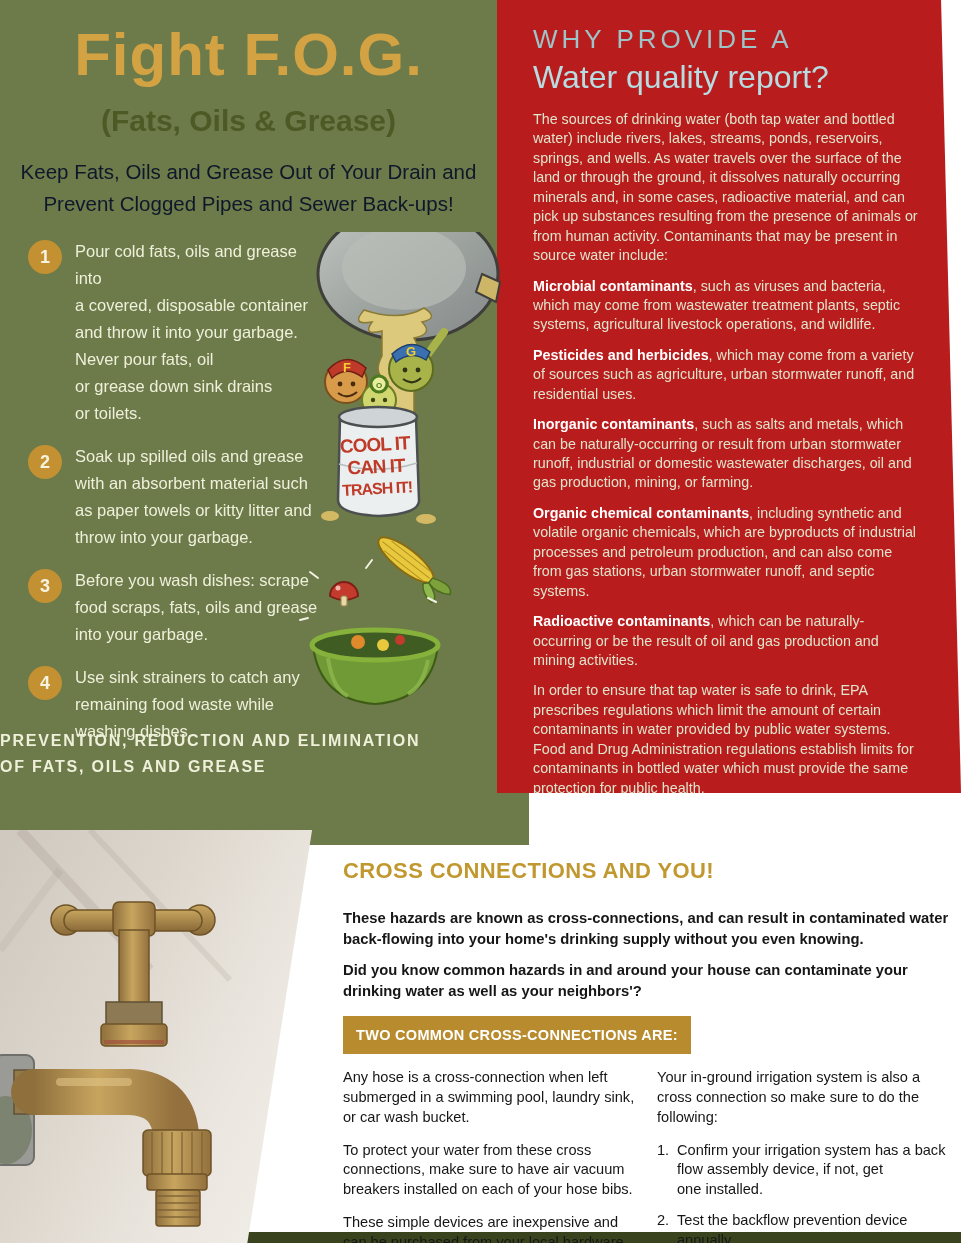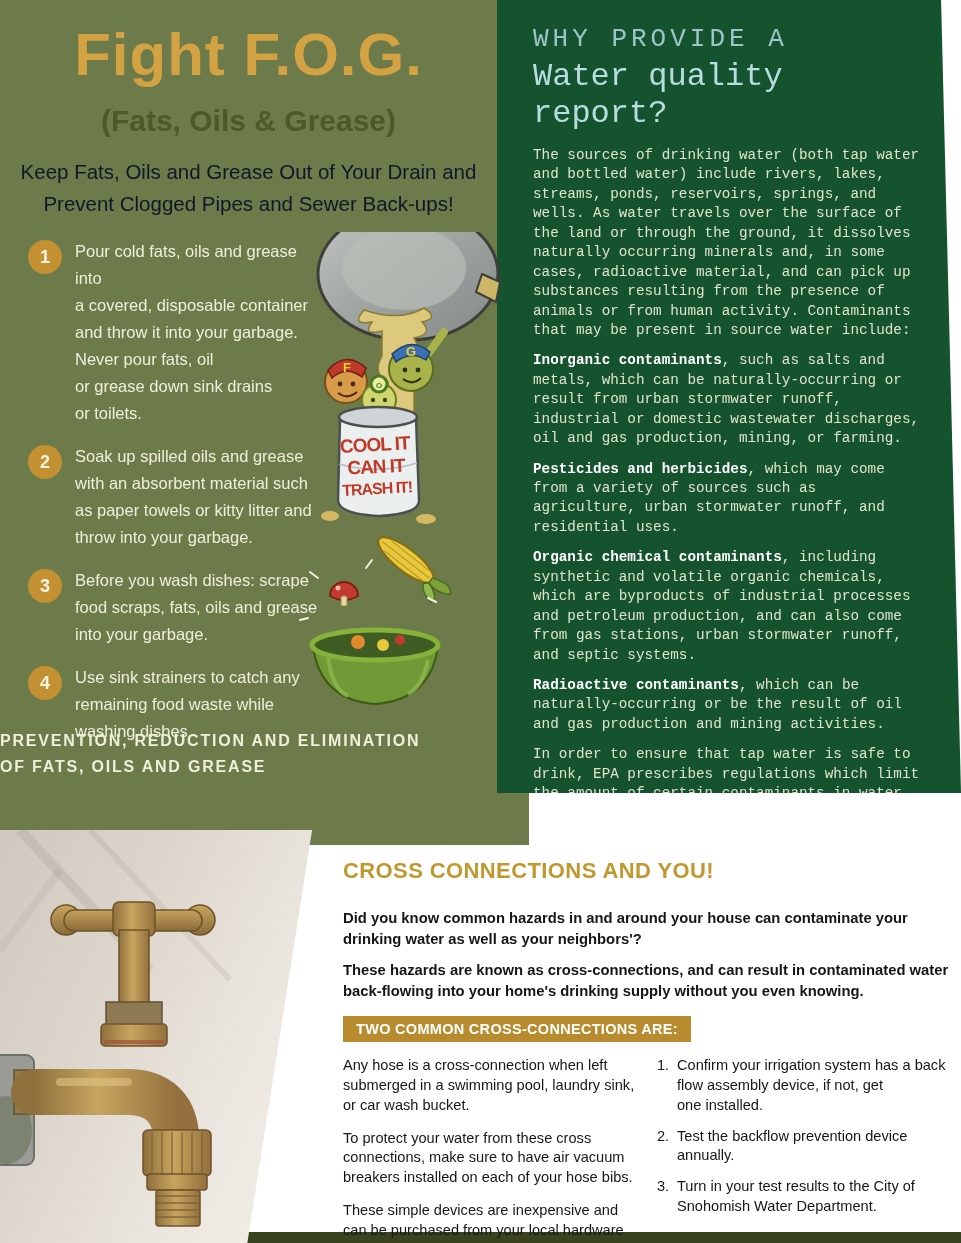--- a/index.html
+++ b/index.html
@@ -20,41 +20,41 @@
                background:#c39132;color:#f7f3e0;font-size:18px;font-weight:600;
                display:flex;align-items:center;justify-content:center;margin-top:2px;}
   .step-text{font-family:"Liberation Sans",sans-serif;font-size:16.5px;line-height:27px;
              color:#eef0da;white-space:pre-line;}
   .prevention{position:absolute;left:0;top:728px;width:100%;text-align:left;
              font-size:16px;font-weight:600;letter-spacing:1.8px;line-height:1.6;
              color:#eef0da;white-space:pre-line;}
   .fine-print{position:absolute;left:30px;top:788px;width:420px;font-size:7.5px;line-height:1.55;
              color:#d9dcc0;white-space:pre-line;}
   
-  .right-panel{position:absolute;left:497px;top:0;width:464px;height:793px;background:#14532d;
-               clip-path:polygon(0 0,95.7% 0,100% 100%,0 100%);font-family:Liberation Mono, monospace;}
+  .right-panel{position:absolute;left:497px;top:0;width:464px;height:793px;background:#b91c1c;
+               clip-path:polygon(0 0,95.7% 0,100% 100%,0 100%);}
   .rp-inner{position:absolute;left:36px;top:24px;width:388px;}
   .rp-head-small{font-size:26px;font-weight:500;letter-spacing:4px;color:#9dc4c8;margin:0 0 4px 0;}
   .rp-head-large{font-size:32px;font-weight:500;color:#b7dde2;margin:0 0 14px 0;}
   .rp p{margin:0 0 11px 0;font-size:14.3px;line-height:1.36;color:#e0e4cc;}
   .rp b{color:#ffffff;}
   
   .illus{position:absolute;}
   
   .photo{position:absolute;left:0;top:830px;width:332px;height:413px;z-index:3;
          clip-path:polygon(0 0,94% 0,74.5% 100%,0 100%);
          background:linear-gradient(115deg,#cfc8bf 0%,#ddd6cd 35%,#ece8e1 70%,#f3f0ea 100%);}
   
   .bottom-strip{position:absolute;left:0;top:1232px;width:961px;height:11px;background:#39441f;z-index:1;}
   
   .bottom{position:absolute;left:343px;top:858px;width:612px;z-index:2;color:#161616;}
   .cc-head{font-size:22px;font-weight:600;letter-spacing:0.4px;color:#c1982f;margin:0 0 24px 0;}
   .cc-intro{font-size:14.8px;font-weight:700;line-height:1.42;margin:0 0 10px 0;}
   .gold-box{display:inline-block;background:#b88c2e;color:#ffffff;font-weight:700;
-            font-size:14.5px;letter-spacing:0.3px;padding:5px 13px;margin:4px 0 14px 0;}
+            font-size:14.5px;letter-spacing:0.3px;padding:11px 13px;margin:4px 0 14px 0;}
   .cols{display:flex;gap:12px;}
   .col-left{width:302px;}
   .col-right{width:298px;}
   .cols p{font-size:14.6px;line-height:1.36;margin:0 0 13px 0;}
   .num-item{display:flex;margin:0 0 11px 0;font-size:14.6px;line-height:1.36;}
   .num-item .num{flex:0 0 20px;}
   .num-item .txt{white-space:pre-line;}
 </style>
 </head>
 <body>
@@ -102,22 +102,23 @@
       <div class="prevention">PREVENTION, REDUCTION AND ELIMINATION
 OF FATS, OILS AND GREASE</div>
     </div>
   </div>
 
   <div class="right-panel">
     <div class="rp-inner rp">
       <div class="rp-head-small">WHY PROVIDE A</div>
       <div class="rp-head-large">Water quality report?</div>
       <p>The sources of drinking water (both tap water and bottled water) include rivers, lakes, streams, ponds, reservoirs, springs, and wells. As water travels over the surface of the land or through the ground, it dissolves naturally occurring minerals and, in some cases, radioactive material, and can pick up substances resulting from the presence of animals or from human activity. Contaminants that may be present in source water include:</p>
+      <p><b>Microbial contaminants</b><span>, such as viruses and bacteria, which may come from wastewater treatment plants, septic systems, agricultural livestock operations, and wildlife.</span></p>
+      <p><b>Pesticides and herbicides</b><span>, which may come from a variety of sources such as agriculture, urban stormwater runoff, and residential uses.</span></p>
       <p><b>Inorganic contaminants</b><span>, such as salts and metals, which can be naturally-occurring or result from urban stormwater runoff, industrial or domestic wastewater discharges, oil and gas production, mining, or farming.</span></p>
-      <p><b>Pesticides and herbicides</b><span>, which may come from a variety of sources such as agriculture, urban stormwater runoff, and residential uses.</span></p>
       <p><b>Organic chemical contaminants</b><span>, including synthetic and volatile organic chemicals, which are byproducts of industrial processes and petroleum production, and can also come from gas stations, urban stormwater runoff, and septic systems.</span></p>
       <p><b>Radioactive contaminants</b><span>, which can be naturally-occurring or be the result of oil and gas production and mining activities.</span></p>
       <p>In order to ensure that tap water is safe to drink, EPA prescribes regulations which limit the amount of certain contaminants in water provided by public water systems. Food and Drug Administration regulations establish limits for contaminants in bottled water which must provide the same protection for public health.</p>
     </div>
   </div>
 
   <svg class="illus" style="left:316px;top:232px;" width="185" height="295" viewBox="0 0 185 295">
     <defs>
       <linearGradient id="panG" x1="0" y1="0" x2="1" y2="1">
         <stop offset="0" stop-color="#c2c6c2"></stop>
@@ -263,30 +264,31 @@
             <path d="M157 387 h42"></path>
         </g>
       </g>
     </svg>
   </div>
 
   <div class="bottom-strip"></div>
 
   <div class="bottom">
     <div class="cc-head">CROSS CONNECTIONS AND YOU!</div>
+    <p class="cc-intro">These hazards are known as cross-connections, and can result in contaminated water back-flowing into your home's drinking supply without you even knowing.</p>
     <p class="cc-intro">Did you know common hazards in and around your house can contaminate your drinking water as well as your neighbors'?</p>
-    <p class="cc-intro">These hazards are known as cross-connections, and can result in contaminated water back-flowing into your home's drinking supply without you even knowing.</p>
     <div class="gold-box">TWO COMMON CROSS-CONNECTIONS ARE:</div>
     <div class="cols">
       <div class="col-left">
         <p>Any hose is a cross-connection when left submerged in a swimming pool, laundry sink, or car wash bucket.</p>
         <p>To protect your water from these cross connections, make sure to have air vacuum breakers installed on each of your hose bibs.</p>
         <p>These simple devices are inexpensive and can be purchased from your local hardware store. They are easy to install; you just screw them on.</p>
       </div>
       <div class="col-right">
+        <p>Your in-ground irrigation system is also a cross connection so make sure to do the following:</p>
         <div class="num-item">
           <span class="num">1.</span>
           <span class="txt">Confirm your irrigation system has a back
 flow assembly device, if not, get
 one installed.</span>
         </div>
         <div class="num-item">
           <span class="num">2.</span>
           <span class="txt">Test the backflow prevention device
 annually.</span>

